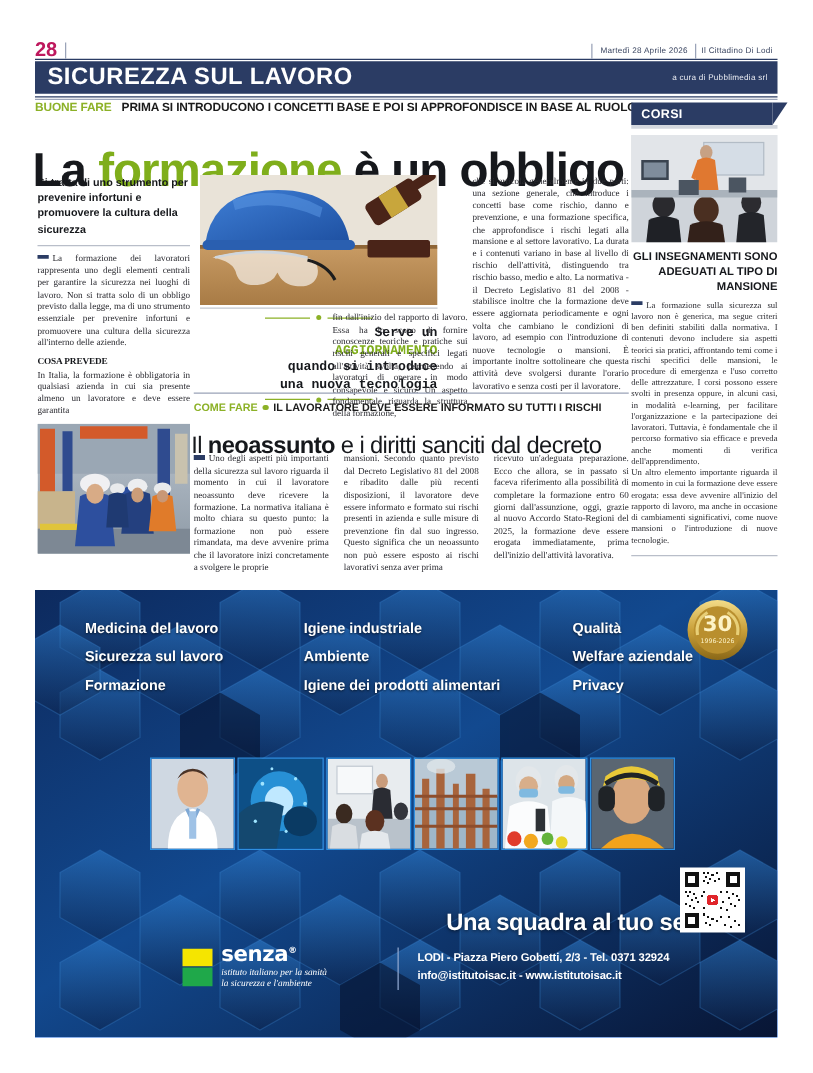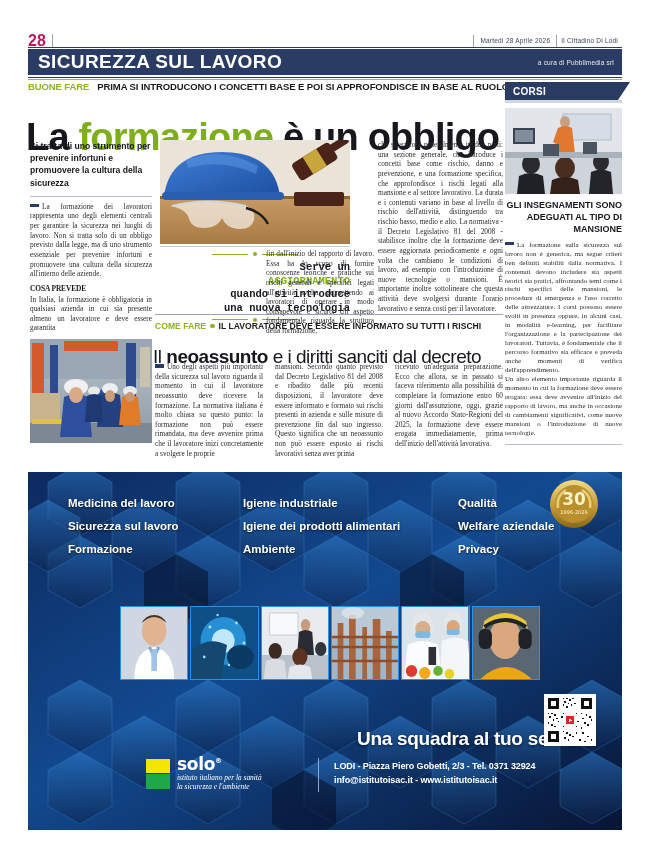--- a/index.html
+++ b/index.html
@@ -373,22 +373,22 @@
     </svg>
 
     <div class="services">
       <div class="svc-col c1">
         <div>Medicina del lavoro</div>
         <div>Sicurezza sul lavoro</div>
         <div>Formazione</div>
       </div>
       <div class="svc-col c2">
         <div>Igiene industriale</div>
+        <div>Ambiente</div>
         <div>Igiene dei prodotti alimentari</div>
-        <div>Ambiente</div>
       </div>
       <div class="svc-col c3">
         <div>Qualità</div>
         <div>Welfare aziendale</div>
         <div>Privacy</div>
       </div>
     </div>
 
     <svg class="badge30" viewBox="0 0 52 52">
       <defs>
@@ -501,21 +501,21 @@
     </div>
 
     <div class="ad-tagline">Una squadra al tuo servizio</div>
 
     <div class="ad-logo">
       <div class="logo-squares">
         <div class="sqa"></div>
         <div class="sqb"></div>
       </div>
       <div class="logo-words">
-        <div class="logo-name"><span>solo</span><sup>®</sup></div>
+        <div class="logo-name"><span>senza</span><sup>®</sup></div>
         <div class="logo-sub">
           <div>istituto italiano per la sanità</div>
           <div>la sicurezza e l'ambiente</div>
         </div>
       </div>
     </div>
     <div class="ad-divider"></div>
     <div class="ad-contact">
       <div>LODI - Piazza Piero Gobetti, 2/3 - Tel. 0371 32924</div>
       <div>info@istitutoisac.it  -  www.istitutoisac.it</div>

